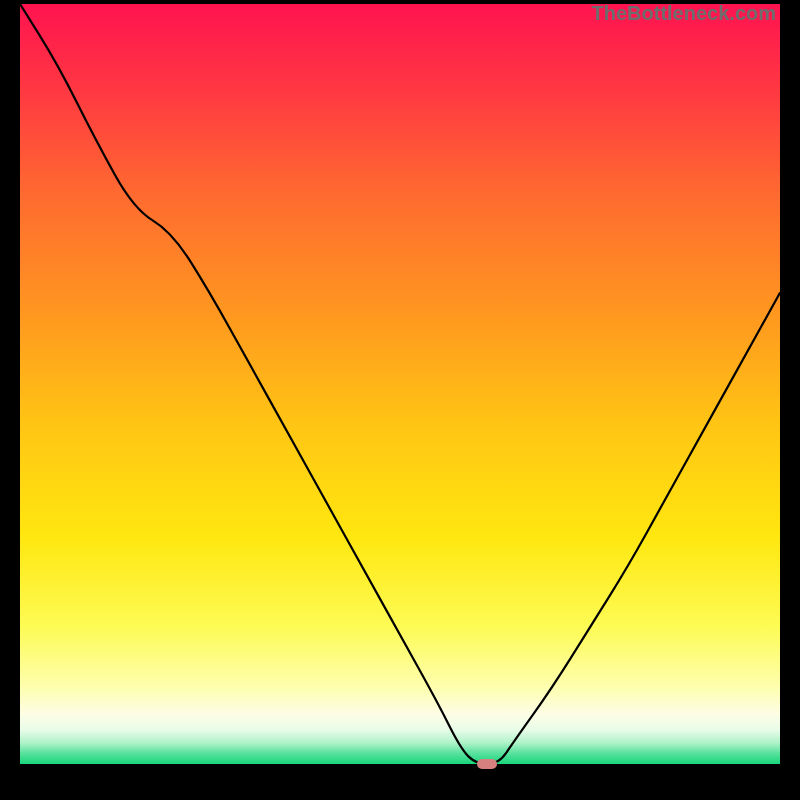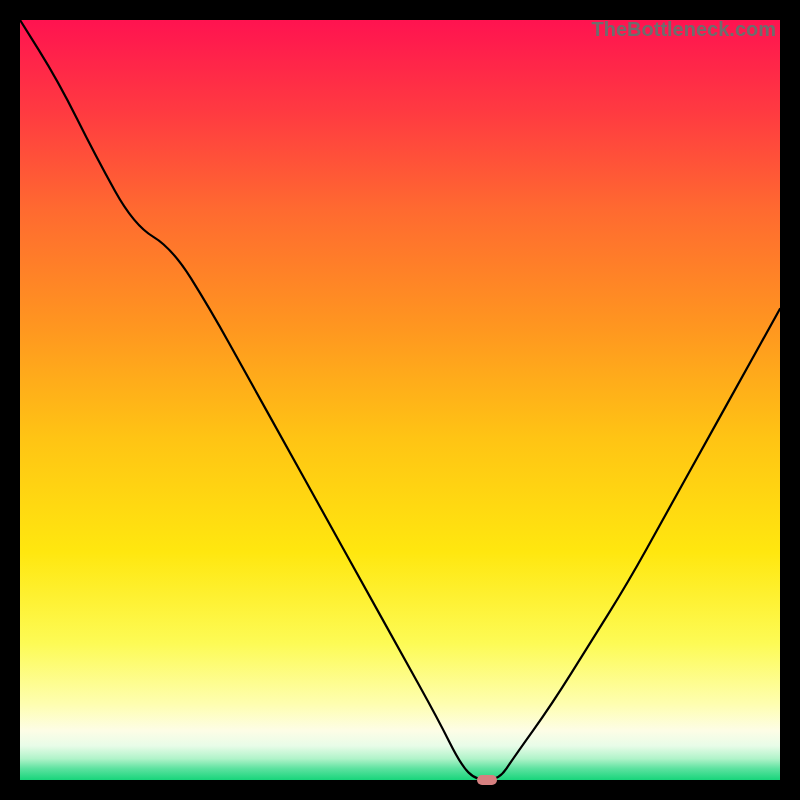--- a/index.html
+++ b/index.html
@@ -6,21 +6,21 @@
     margin: 0;
     padding: 0;
     width: 800px;
     height: 800px;
     background: #000000;
     overflow: hidden;
   }
   .chart-frame {
     position: absolute;
     left: 20px;
-    top: 20px;
+    top: 4px;
     width: 760px;
     height: 760px;
     background: #000000;
   }
   .plot-area {
     position: absolute;
     left: 0;
     top: 0;
     width: 760px;
     height: 760px;

